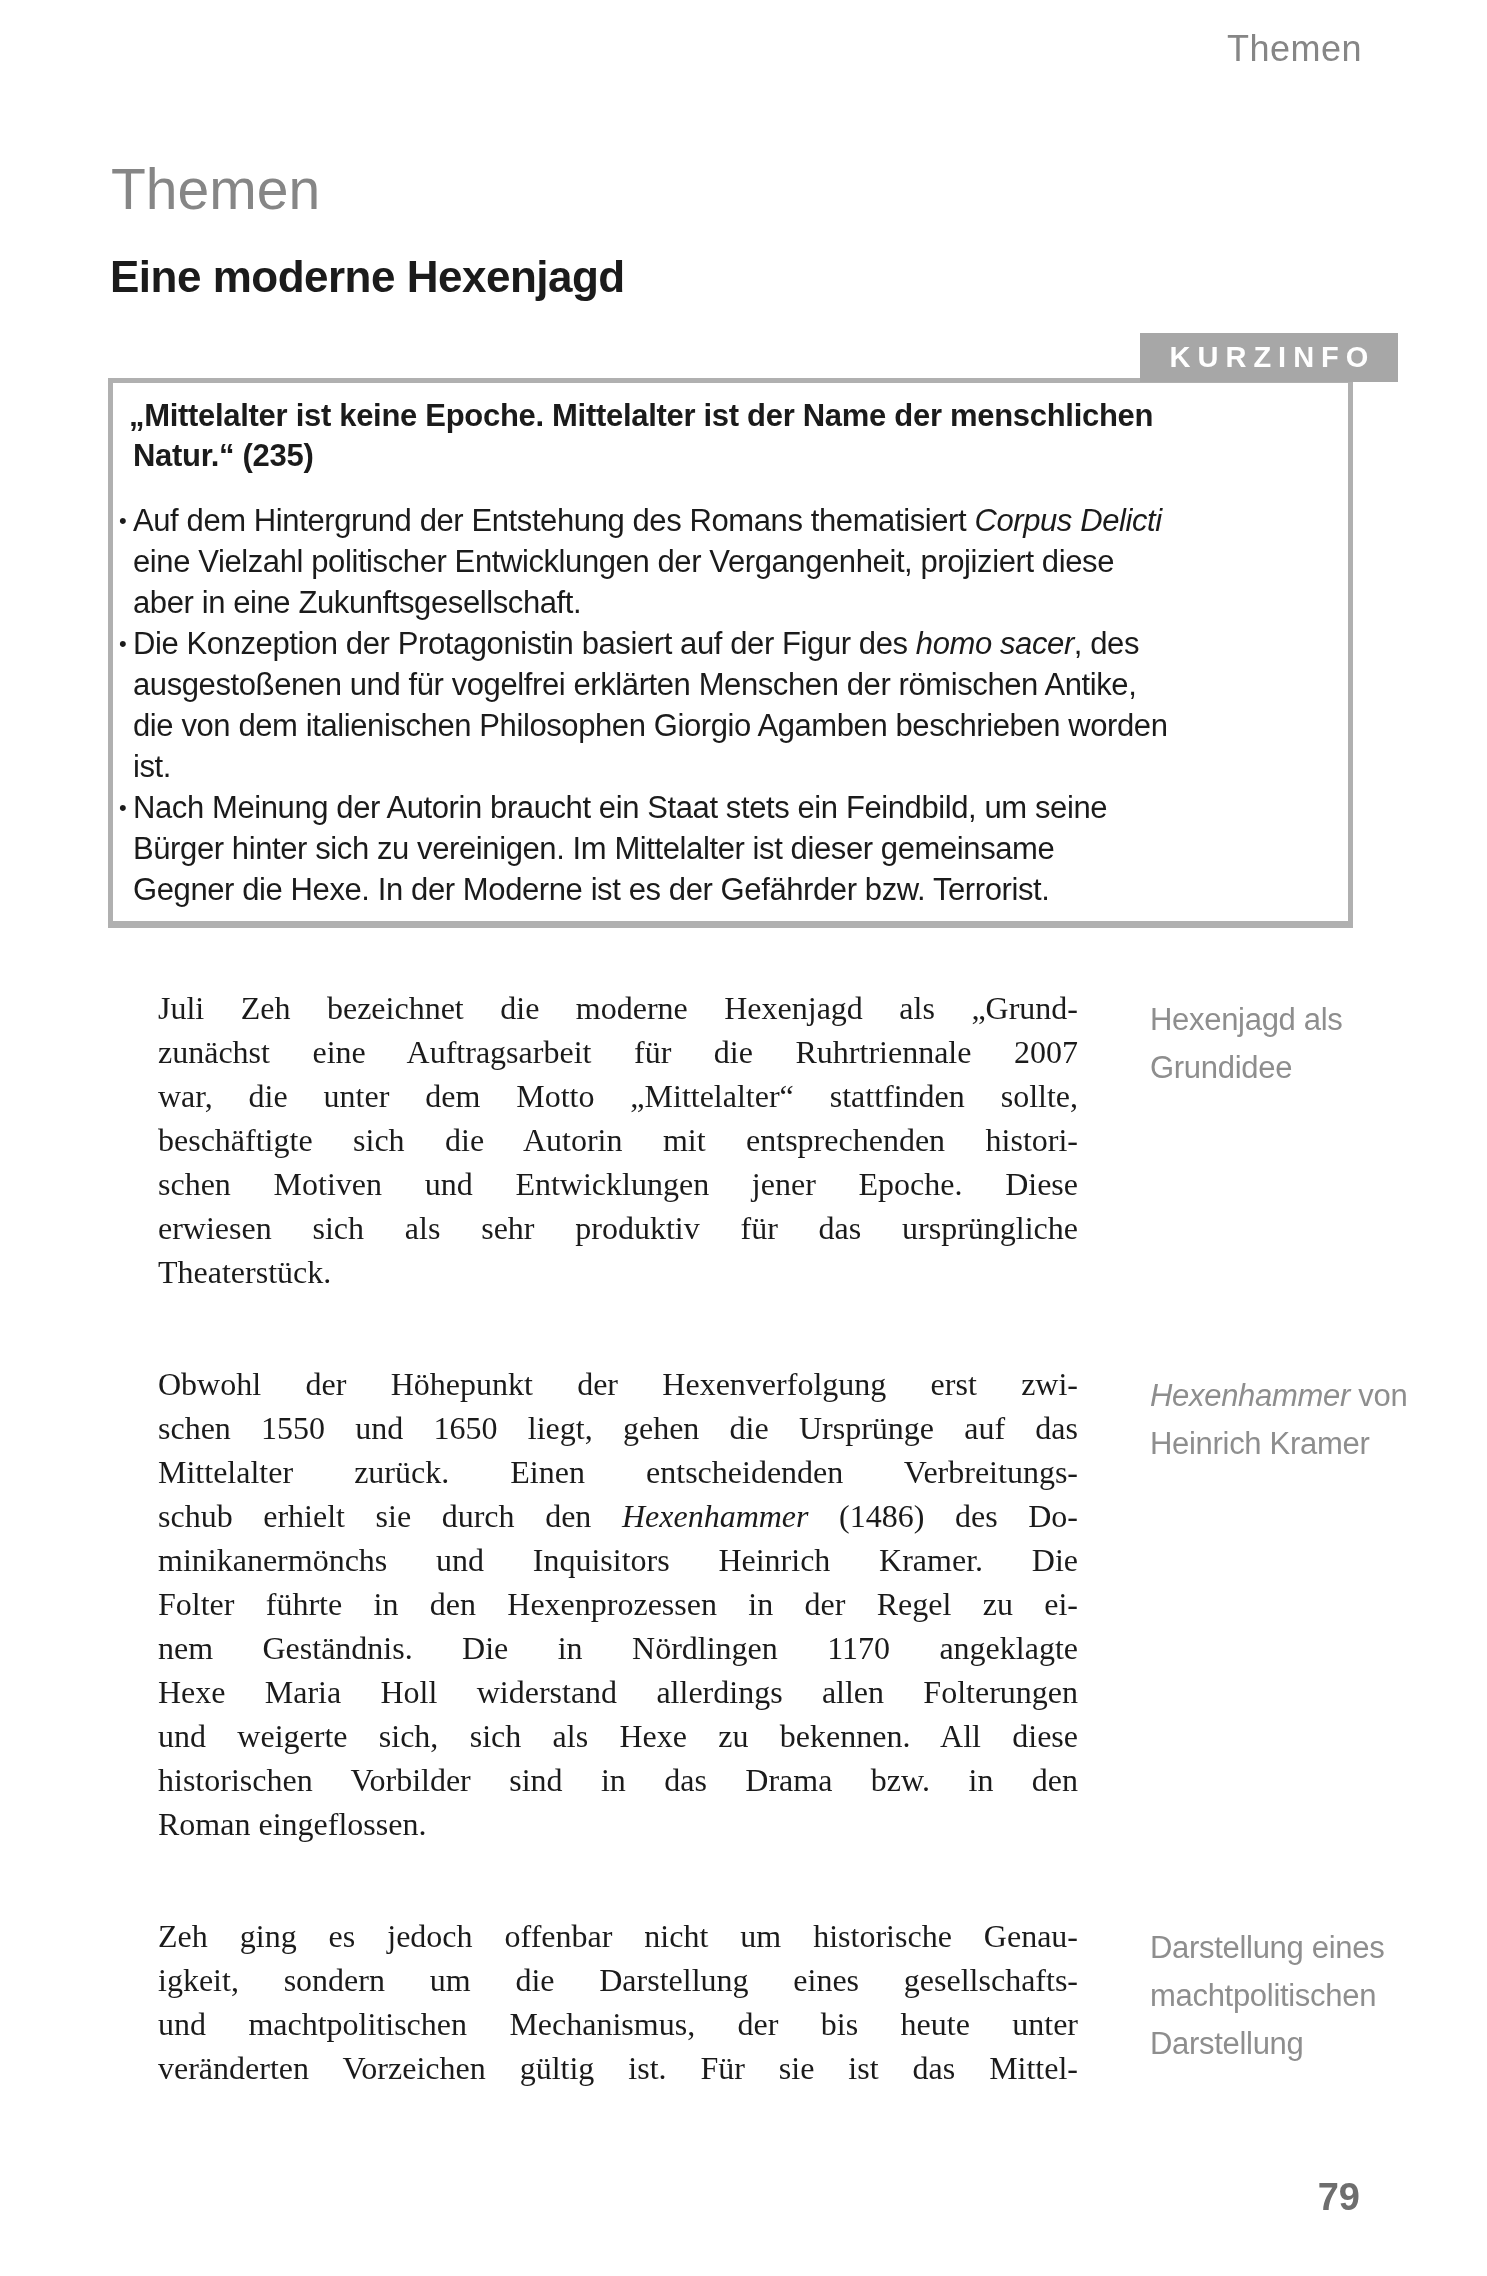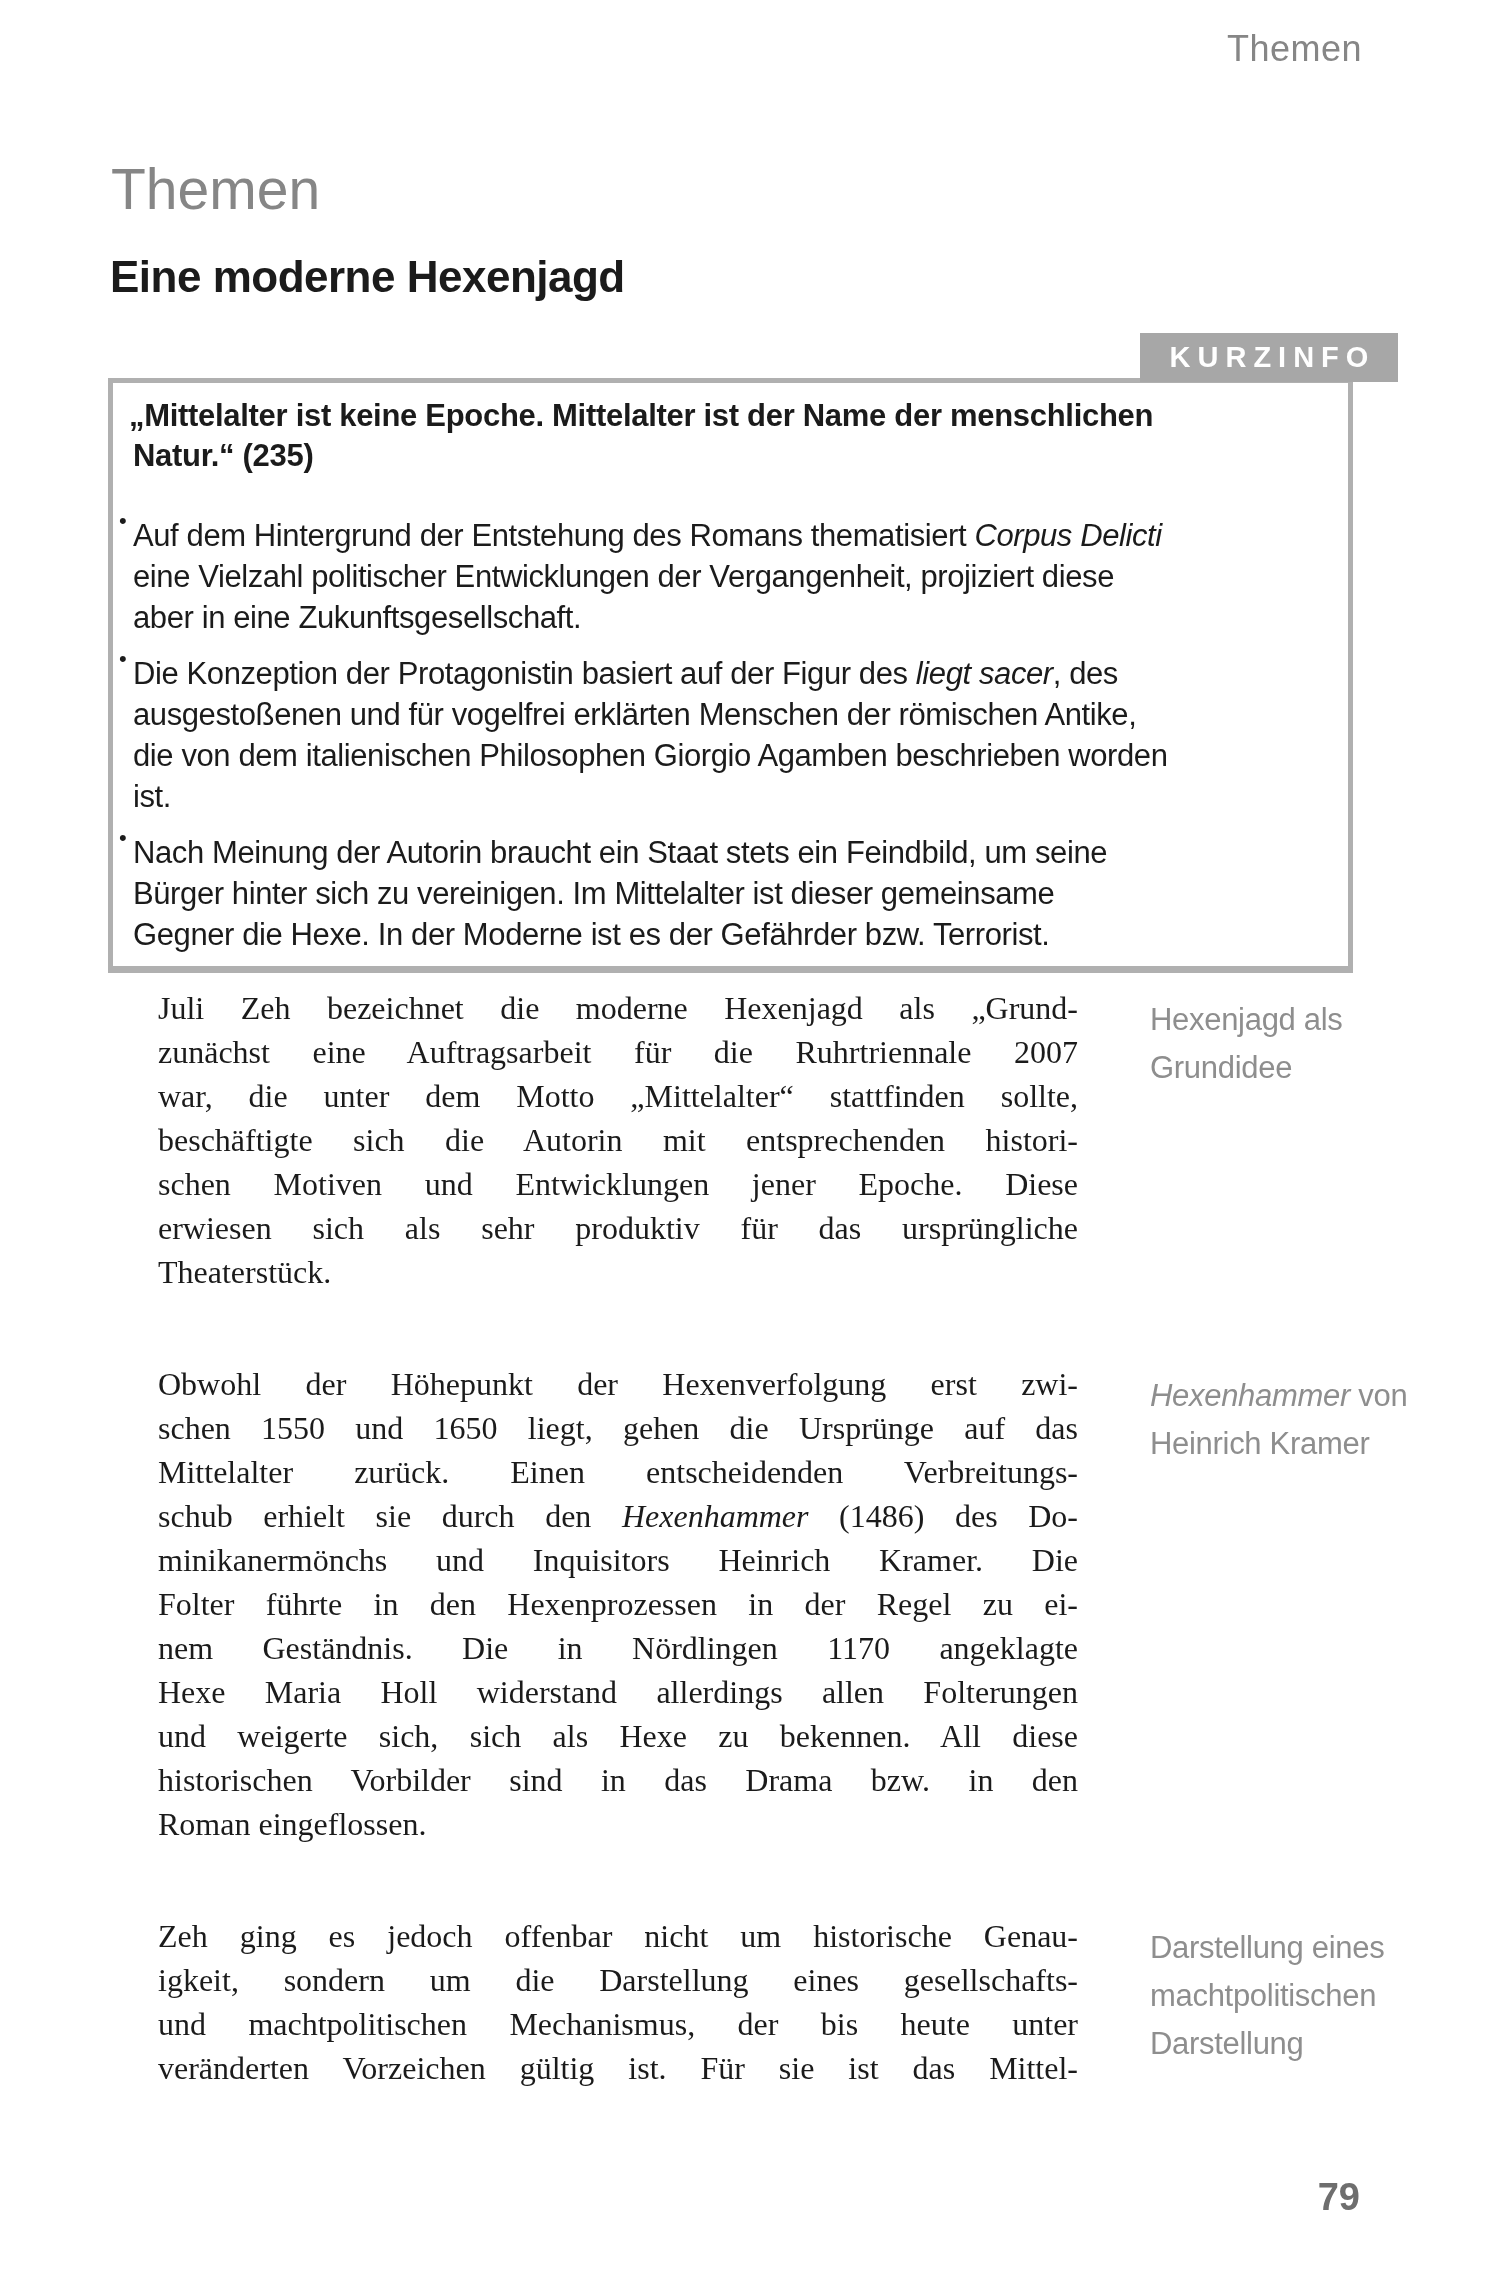--- a/index.html
+++ b/index.html
@@ -20,21 +20,21 @@
   .kurzinfo-box{
     position:absolute;left:108px;top:378px;width:1245px;box-sizing:border-box;background:#fff;
     border:5px solid var(--border_gray);border-bottom-width:7px;
     padding:13px 4px 11px 0;z-index:1;
   }
   .kt-line{font-size:31px;font-weight:700;line-height:40px;color:var(--ink);padding-left:20px;letter-spacing:-0.3px;}
   .kt-line.first{text-indent:-4px;}
   .ki-bullets{margin-top:24px;padding-left:6px;}
   .ki-bullet{display:flex;align-items:flex-start;}
   .ki-dot{flex:0 0 14px;width:14px;font-size:22px;line-height:41px;color:var(--ink);}
-  .ki-text{flex:1;margin-top:15px;}
+  .ki-text{flex:1;}
   .kl{font-size:31px;line-height:41px;color:var(--ink);letter-spacing:-0.4px;}
   .content{position:absolute;left:110px;top:986px;width:1300px;margin-left:48px;}
   .row{position:relative;}
   .row + .row{margin-top:68px;}
   .pbody{width:920px;font-family:"Liberation Serif","DejaVu Serif",serif;}
   .bl{font-size:32px;line-height:44px;color:var(--ink);text-align:justify;text-align-last:justify;}
   .bl.last{text-align-last:left;}
   .note{position:absolute;left:992px;top:10px;width:310px;}
   .nl{font-size:31px;line-height:48px;color:var(--note_gray);letter-spacing:-0.3px;}
   .page-num{position:absolute;top:2176px;right:127px;font-size:38px;font-weight:700;color:var(--pagenum_gray);}
@@ -60,21 +60,21 @@
           <span class="ki-dot">•</span>
           <div class="ki-text">
             <div class="kl"><span>Auf dem Hintergrund der Entstehung des Romans thematisiert </span><i>Corpus Delicti</i></div>
             <div class="kl"><span>eine Vielzahl politischer Entwicklungen der Vergangenheit, projiziert diese</span></div>
             <div class="kl"><span>aber in eine Zukunftsgesellschaft.</span></div>
           </div>
         </div>
         <div class="ki-bullet">
           <span class="ki-dot">•</span>
           <div class="ki-text">
-            <div class="kl"><span>Die Konzeption der Protagonistin basiert auf der Figur des </span><i>liegt sacer</i><span>, des</span></div>
+            <div class="kl"><span>Die Konzeption der Protagonistin basiert auf der Figur des </span><i>homo sacer</i><span>, des</span></div>
             <div class="kl"><span>ausgestoßenen und für vogelfrei erklärten Menschen der römischen Antike,</span></div>
             <div class="kl"><span>die von dem italienischen Philosophen Giorgio Agamben beschrieben worden</span></div>
             <div class="kl"><span>ist.</span></div>
           </div>
         </div>
         <div class="ki-bullet">
           <span class="ki-dot">•</span>
           <div class="ki-text">
             <div class="kl"><span>Nach Meinung der Autorin braucht ein Staat stets ein Feindbild, um seine</span></div>
             <div class="kl"><span>Bürger hinter sich zu vereinigen. Im Mittelalter ist dieser gemeinsame</span></div>

